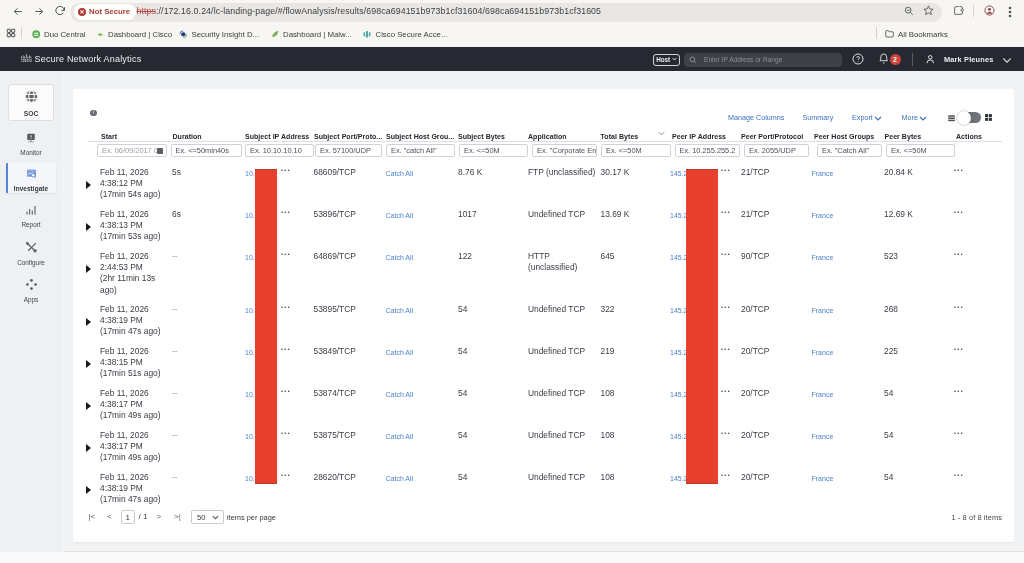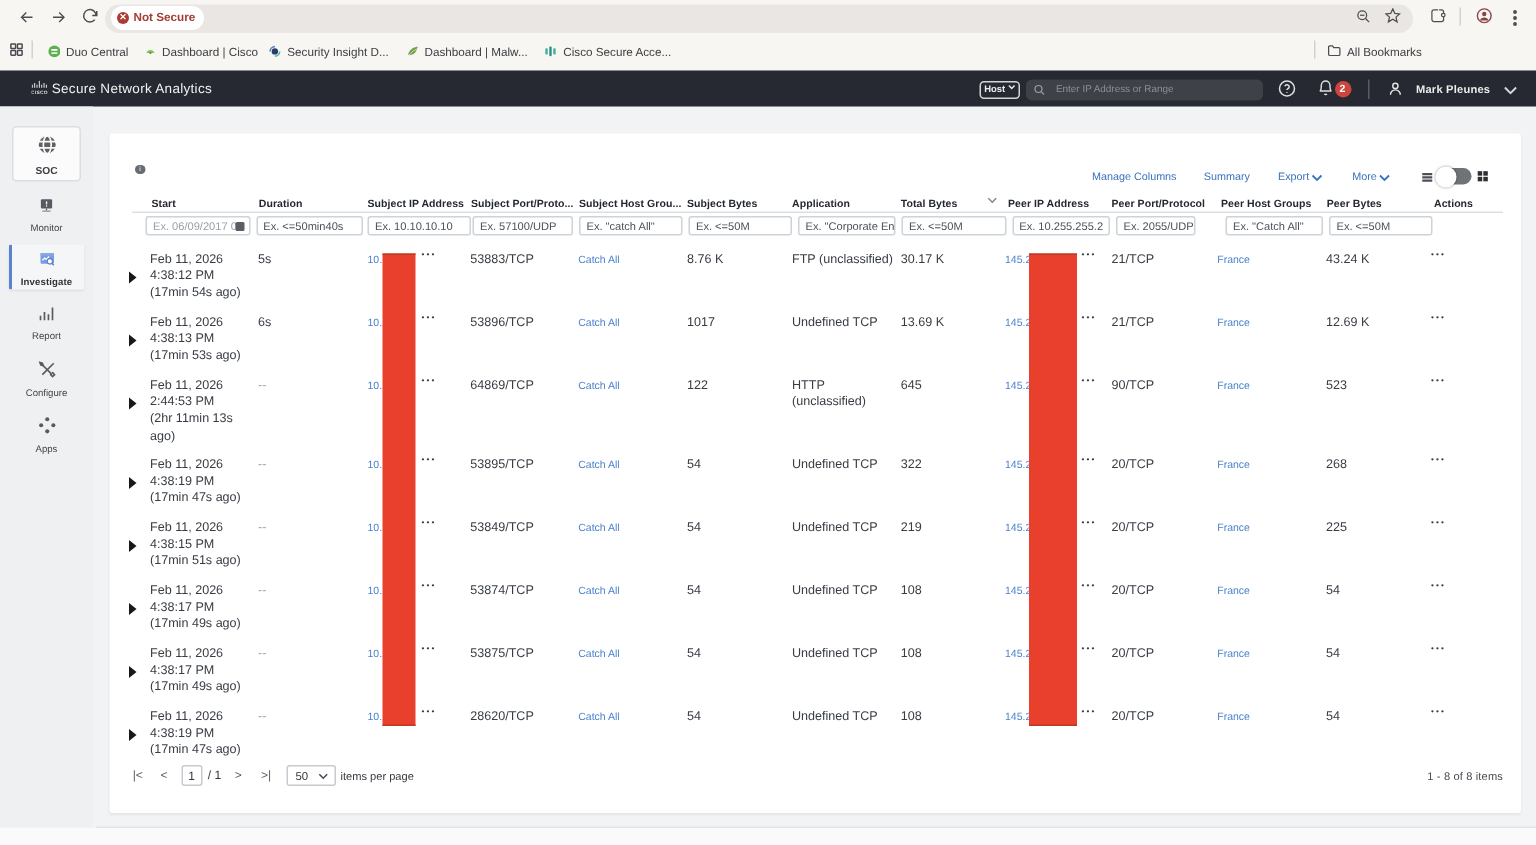--- a/index.html
+++ b/index.html
@@ -73,20 +73,21 @@
     </svg>
   <svg class="abs" style="left:54px;top:5px" width="12" height="12" viewBox="0 0 24 24" fill="none" stroke="#4a4c50" stroke-width="2">
       <path d="M21 4.5v6h-6"></path>
       <path d="M20.2 10.5a8.3 8.3 0 1 0-1.8 5.7"></path>
     </svg>
   <div id="urlbar"></div>
   <div id="nschip">
       <span class="ic">✕</span>
       <span class="t">Not Secure</span>
     </div>
+  <div id="urltext"><span class="https">https</span>://172.16.0.24/lc-landing-page/#/flowAnalysis/results/698ca694151b973b1cf31604/698ca694151b973b1cf31605</div>
   <svg class="abs" style="left:904px;top:6px" width="10" height="10" viewBox="0 0 24 24" fill="none" stroke="#4c4f53" stroke-width="2">
       <circle cx="10" cy="10" r="7"></circle>
       <line x1="15.2" y1="15.2" x2="21" y2="21"></line>
       <line x1="6.5" y1="10" x2="13.5" y2="10"></line>
     </svg>
   <svg class="abs" style="left:923px;top:5px" width="11" height="11" viewBox="0 0 24 24">
       <path d="M12 2l3 6.6 7 .7-5.3 4.7 1.6 6.9-6.3-3.7-6.3 3.7 1.6-6.9L2 9.3l7-.7z" fill="none" stroke="#4c4f53" stroke-width="1.8"></path>
     </svg>
   <svg class="abs" style="left:953px;top:5px" width="11" height="11" viewBox="0 0 24 24" fill="none" stroke="#4c4f53" stroke-width="1.8">
       <path d="M20.5 11.5v6a3 3 0 0 1-3 3h-11a3 3 0 0 1-3-3v-11a3 3 0 0 1 3-3h6"></path>
@@ -291,38 +292,38 @@
   <div id="hdrline"></div>
   <div class="fin" style="left:97px;width:70px"><span class="ph">Ex. 06/09/2017 0</span><span class="calic"></span></div>
 <div class="fin" style="left:170.5px;width:71.5px">Ex. &lt;=50min40s</div>
 <div class="fin" style="left:245px;width:69px">Ex. 10.10.10.10</div>
 <div class="fin" style="left:315px;width:67px">Ex. 57100/UDP</div>
 <div class="fin" style="left:386px;width:69px">Ex. "catch All"</div>
 <div class="fin" style="left:459px;width:69px">Ex. &lt;=50M</div>
 <div class="fin" style="left:532px;width:65px">Ex. "Corporate En</div>
 <div class="fin" style="left:601px;width:69.5px">Ex. &lt;=50M</div>
 <div class="fin" style="left:674.5px;width:65.5px">Ex. 10.255.255.2</div>
-<div class="fin" style="left:744px;width:53px">Ex. 2055/UDP</div>
+<div class="fin" style="left:744px;width:65px">Ex. 2055/UDP</div>
 <div class="fin" style="left:817px;width:65px">Ex. "Catch All"</div>
 <div class="fin" style="left:886px;width:69px">Ex. &lt;=50M</div>
   <div class="tri" style="left:86px;top:180.5px"></div>
 <div class="c" style="left:100px;top:166.5px">Feb 11, 2026<br>4:38:12 PM<br>(17min 54s ago)</div>
 <div class="c" style="left:172px;top:166.5px">5s</div>
 <div class="c lnk" style="left:245px;top:167.7px">10.1</div>
 <div class="dots" style="left:281px;top:167.0px">•••</div>
-<div class="c" style="left:313.5px;top:166.5px">53883/TCP</div>
+<div class="c" style="left:313.5px;top:166.5px">68609/TCP</div>
 <div class="c lnk" style="left:385.5px;top:167.7px">Catch All</div>
 <div class="c" style="left:458px;top:166.5px">8.76 K</div>
 <div class="c" style="left:528px;top:166.5px">FTP (unclassified)</div>
 <div class="c" style="left:600.5px;top:166.5px">30.17 K</div>
 <div class="c lnk" style="left:670px;top:167.7px">145.2</div>
 <div class="dots" style="left:721px;top:167.0px">•••</div>
 <div class="c" style="left:741px;top:166.5px">21/TCP</div>
 <div class="c lnk" style="left:811.5px;top:167.7px">France</div>
-<div class="c" style="left:884px;top:166.5px">43.24 K</div>
+<div class="c" style="left:884px;top:166.5px">20.84 K</div>
 <div class="dots" style="left:954px;top:167.0px">•••</div>
 <div class="tri" style="left:86px;top:222.5px"></div>
 <div class="c" style="left:100px;top:208.5px">Feb 11, 2026<br>4:38:13 PM<br>(17min 53s ago)</div>
 <div class="c" style="left:172px;top:208.5px">6s</div>
 <div class="c lnk" style="left:245px;top:209.7px">10.1</div>
 <div class="dots" style="left:281px;top:209.0px">•••</div>
 <div class="c" style="left:313.5px;top:208.5px">53896/TCP</div>
 <div class="c lnk" style="left:385.5px;top:209.7px">Catch All</div>
 <div class="c" style="left:458px;top:208.5px">1017</div>
 <div class="c" style="left:528px;top:208.5px">Undefined TCP</div>

